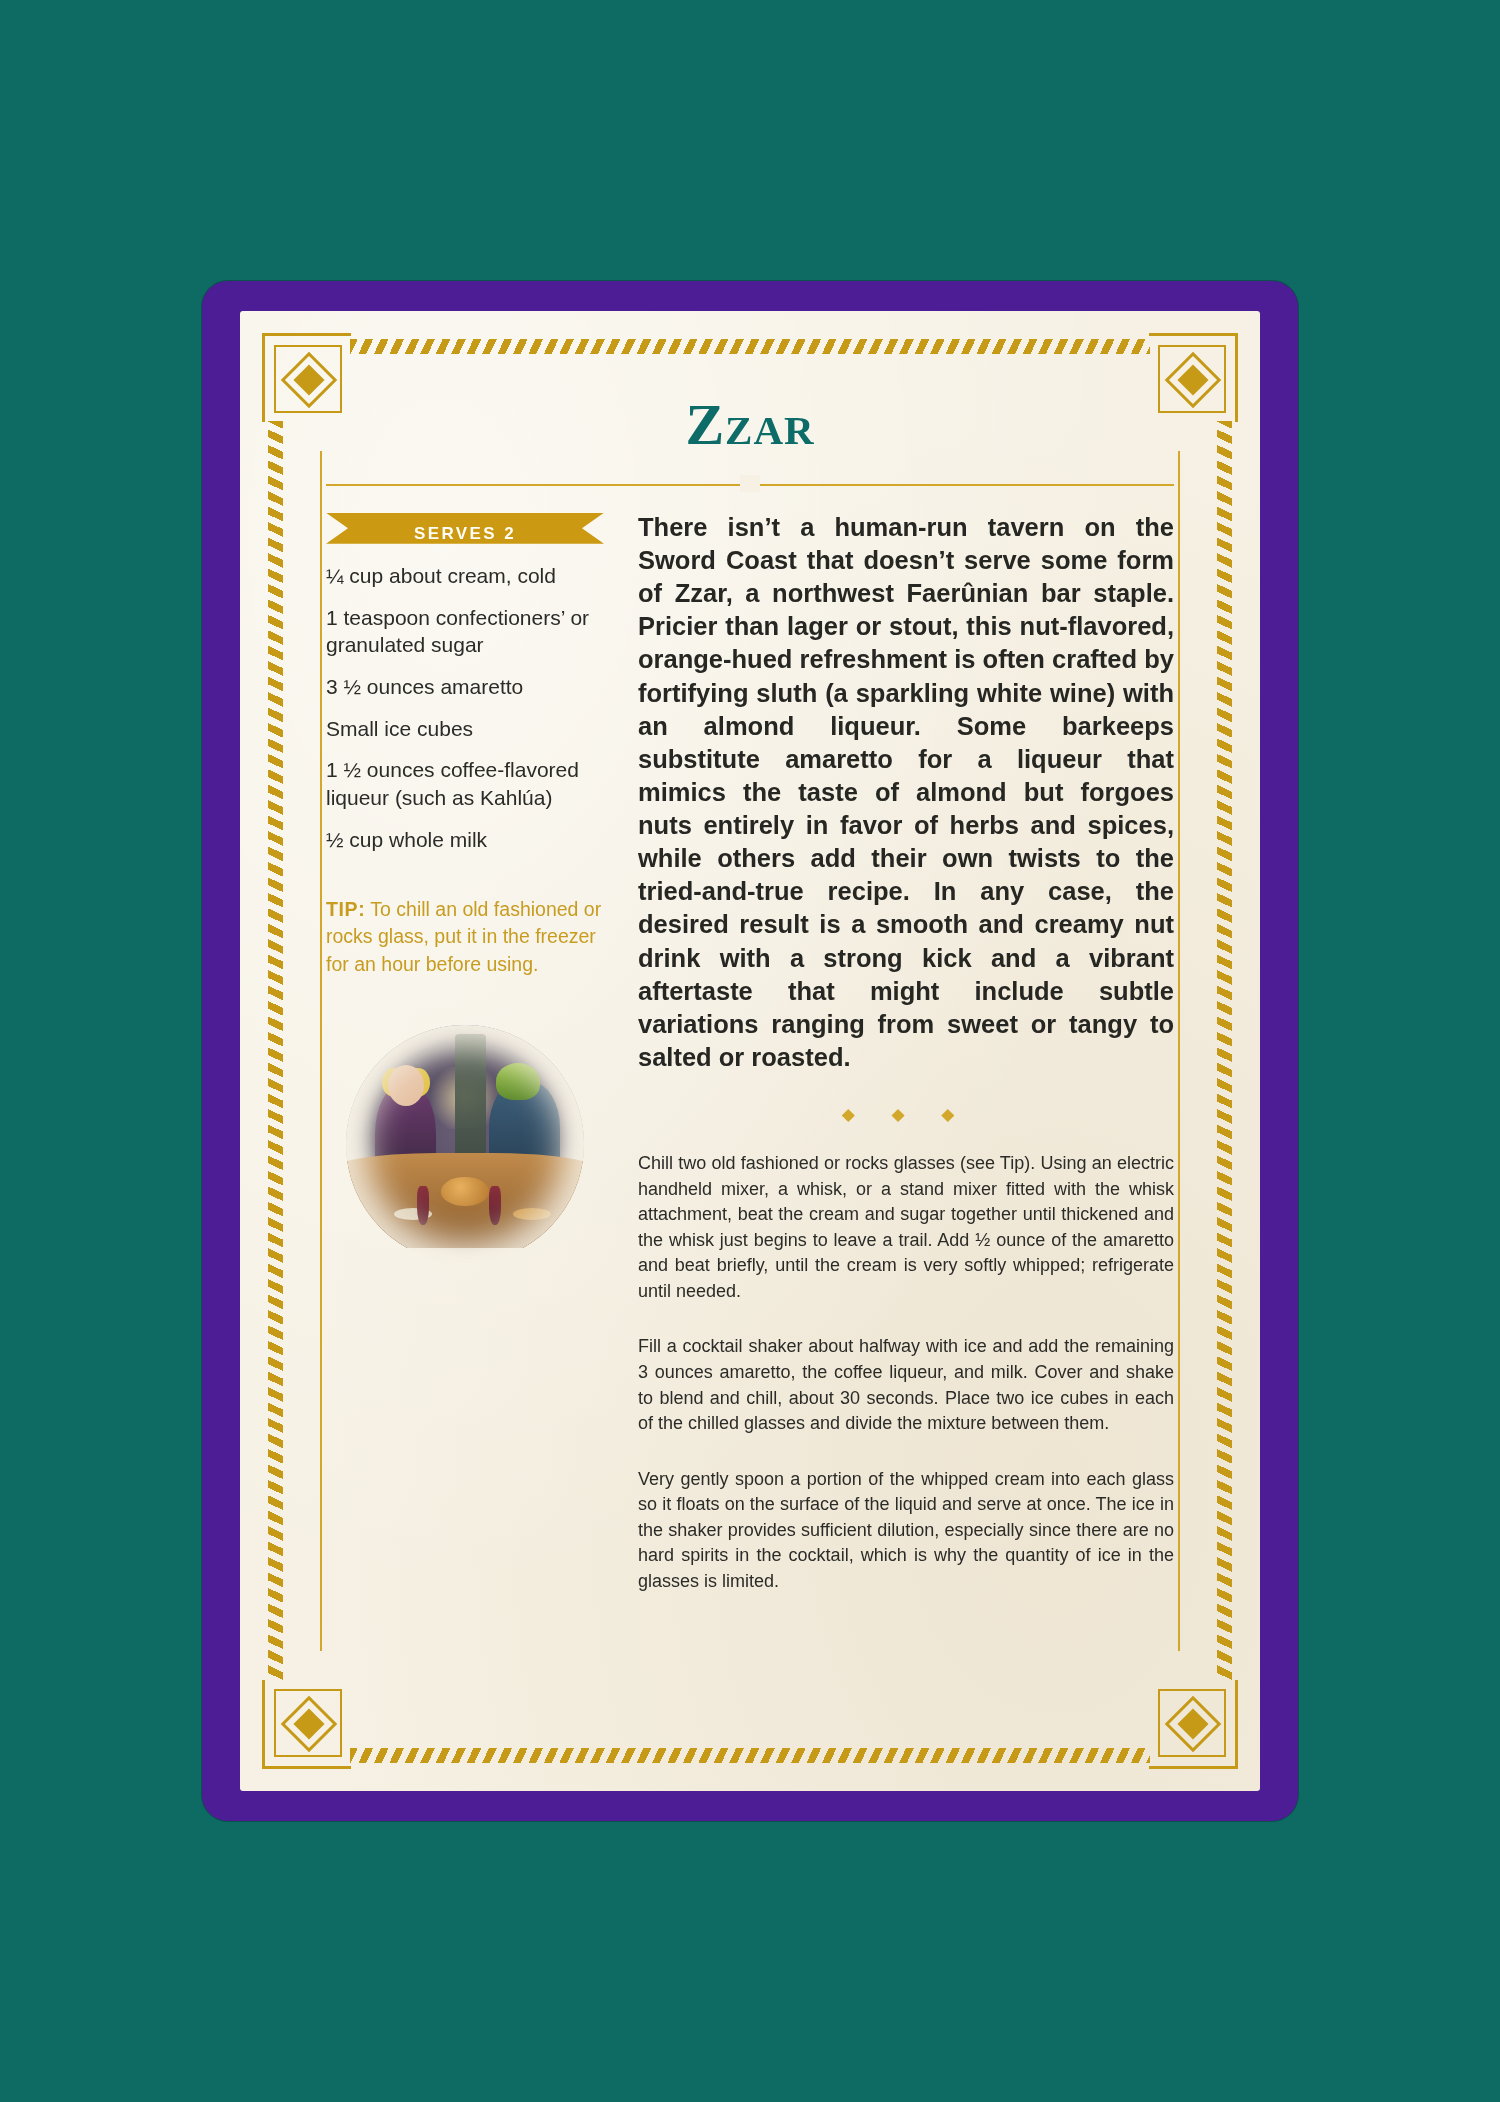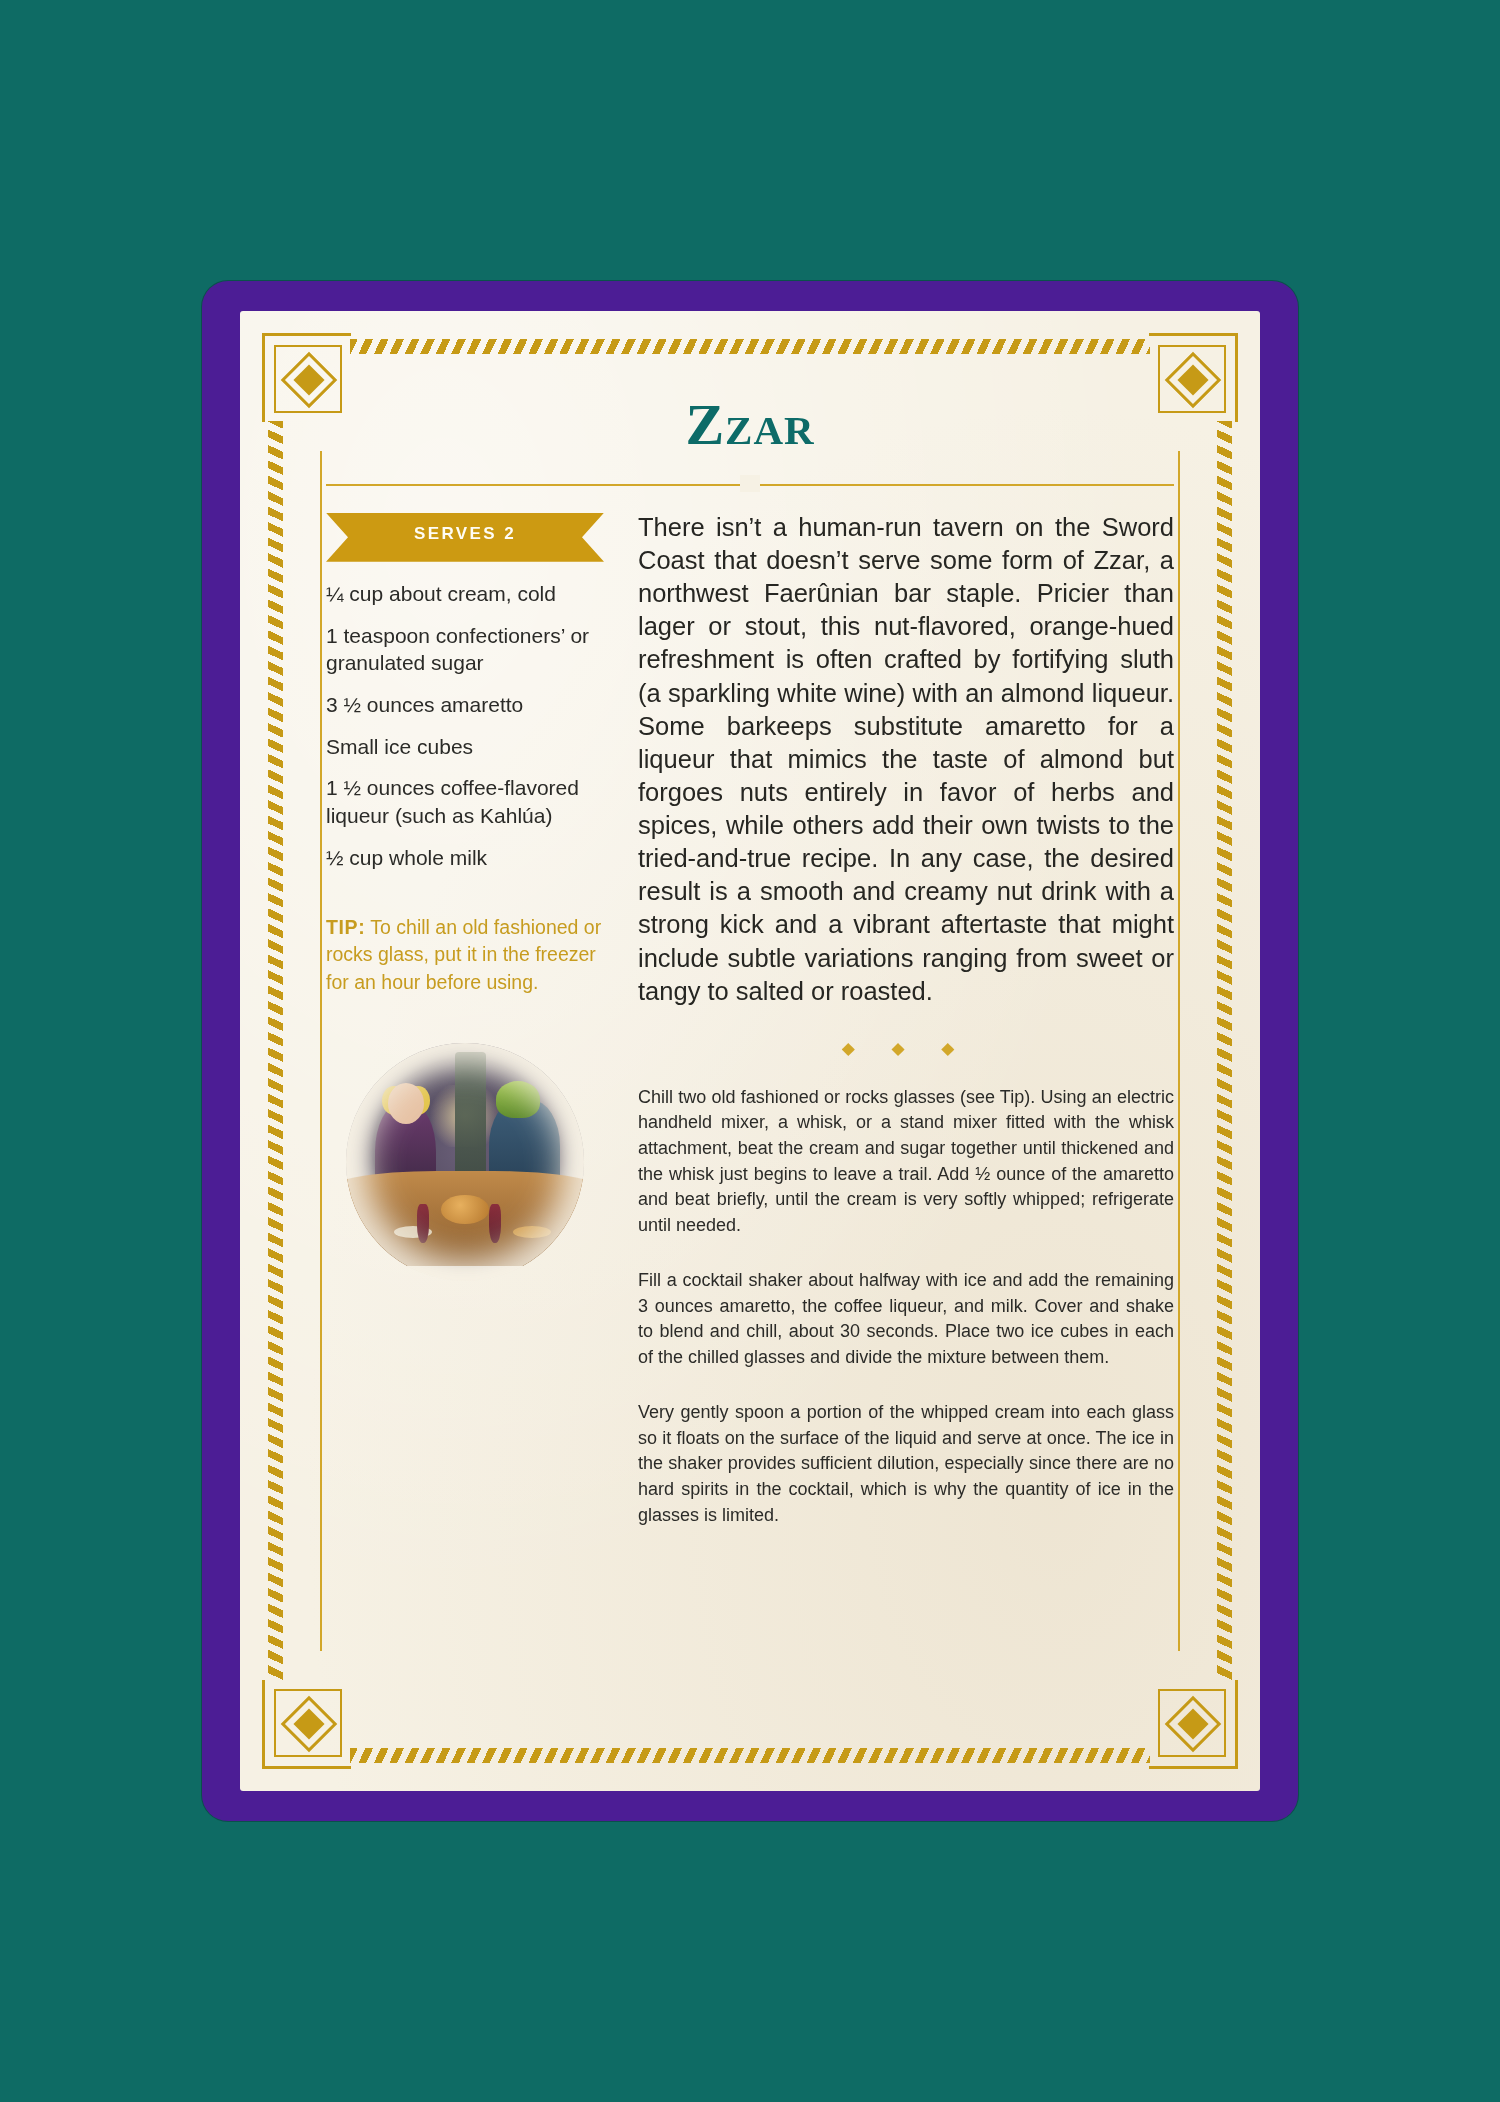--- a/index.html
+++ b/index.html
@@ -152,21 +152,21 @@
 
   
   .serves {
     position: relative;
     background: #cc9a12;
     color: #fffdf5;
     font-size: 17px;
     font-weight: bold;
     letter-spacing: 2.4px;
     text-align: center;
-    padding: 11px 0 18px 0;
+    padding: 11px 0 0 0;
     margin: 6px 0 18px 0;
     clip-path: polygon(0 0, 100% 0, calc(100% - 22px) 50%, 100% 100%, 0 100%, 22px 50%);
   }
 
   .ingredients { list-style: none; margin: 0; padding: 0; }
   .ingredients li {
     font-family: "Liberation Sans", sans-serif;
     font-size: 21px;
     line-height: 1.32;
     color: #2b2b28;
@@ -278,21 +278,21 @@
   .illustration .vignette {
     position: absolute;
     inset: 0;
     border-radius: 50%;
     box-shadow: inset 0 0 34px 20px rgba(246,241,228,0.9);
   }
 
   
   .lede {
     font-family: "Liberation Sans", sans-serif;
-    font-weight: normal;
+    font-weight: bold;
     font-size: 25.5px;
     line-height: 1.30;
     color: #262622;
     text-align: justify;
     margin: 4px 0 0 0;
   }
   .dot-divider {
     text-align: center;
     color: #d2a72a;
     font-size: 17px;

